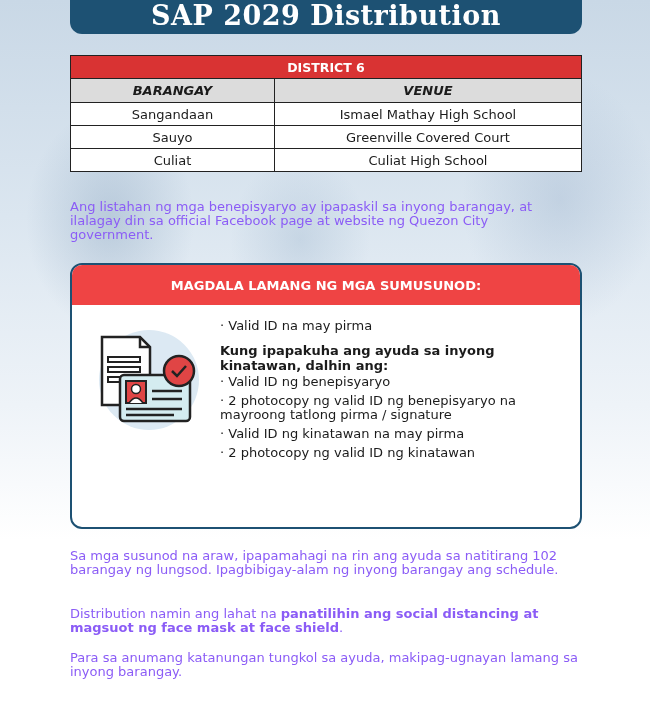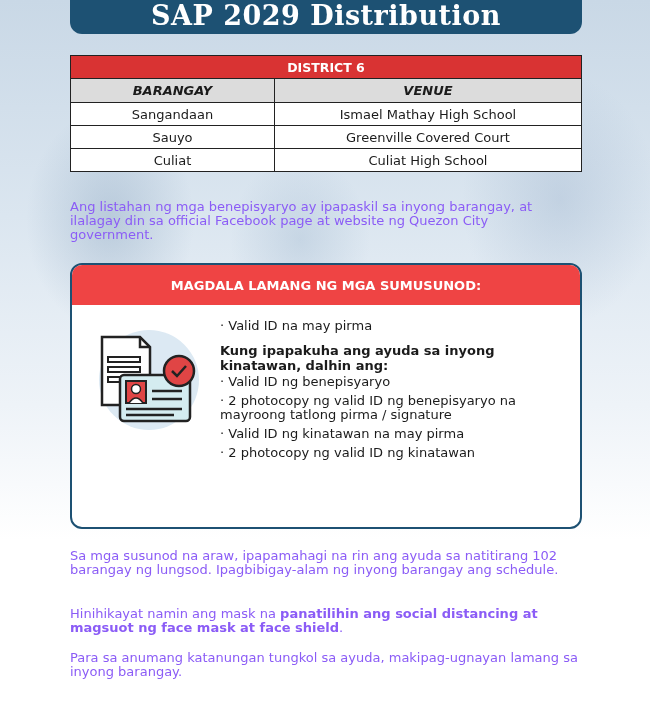--- a/index.html
+++ b/index.html
@@ -121,15 +121,15 @@
     <div class="sub">Kung ipapakuha ang ayuda sa inyong kinatawan, dalhin ang:</div>
     <div class="item">· Valid ID ng benepisyaryo</div>
     <div class="item">· 2 photocopy ng valid ID ng benepisyaryo na mayroong tatlong pirma / signature</div>
     <div class="item">· Valid ID ng kinatawan na may pirma</div>
     <div class="item">· 2 photocopy ng valid ID ng kinatawan</div>
   </div>
 </div>
 
 <div class="para" style="top:549px; width:520px;">Sa mga susunod na araw, ipapamahagi na rin ang ayuda sa natitirang 102 barangay ng lungsod. Ipagbibigay-alam ng inyong barangay ang schedule.</div>
 
-<div class="para" style="top:607px; width:520px;"><span>Hinihikayat namin ang mask na </span><b>panatilihin ang social distancing at magsuot ng face mask at face shield</b><span>.</span></div>
+<div class="para" style="top:607px; width:520px;"><span>Distribution namin ang lahat na </span><b>panatilihin ang social distancing at magsuot ng face mask at face shield</b><span>.</span></div>
 
 <div class="para" style="top:651px; width:520px;">Para sa anumang katanungan tungkol sa ayuda, makipag-ugnayan lamang sa inyong barangay.</div>
 
 </body></html>

